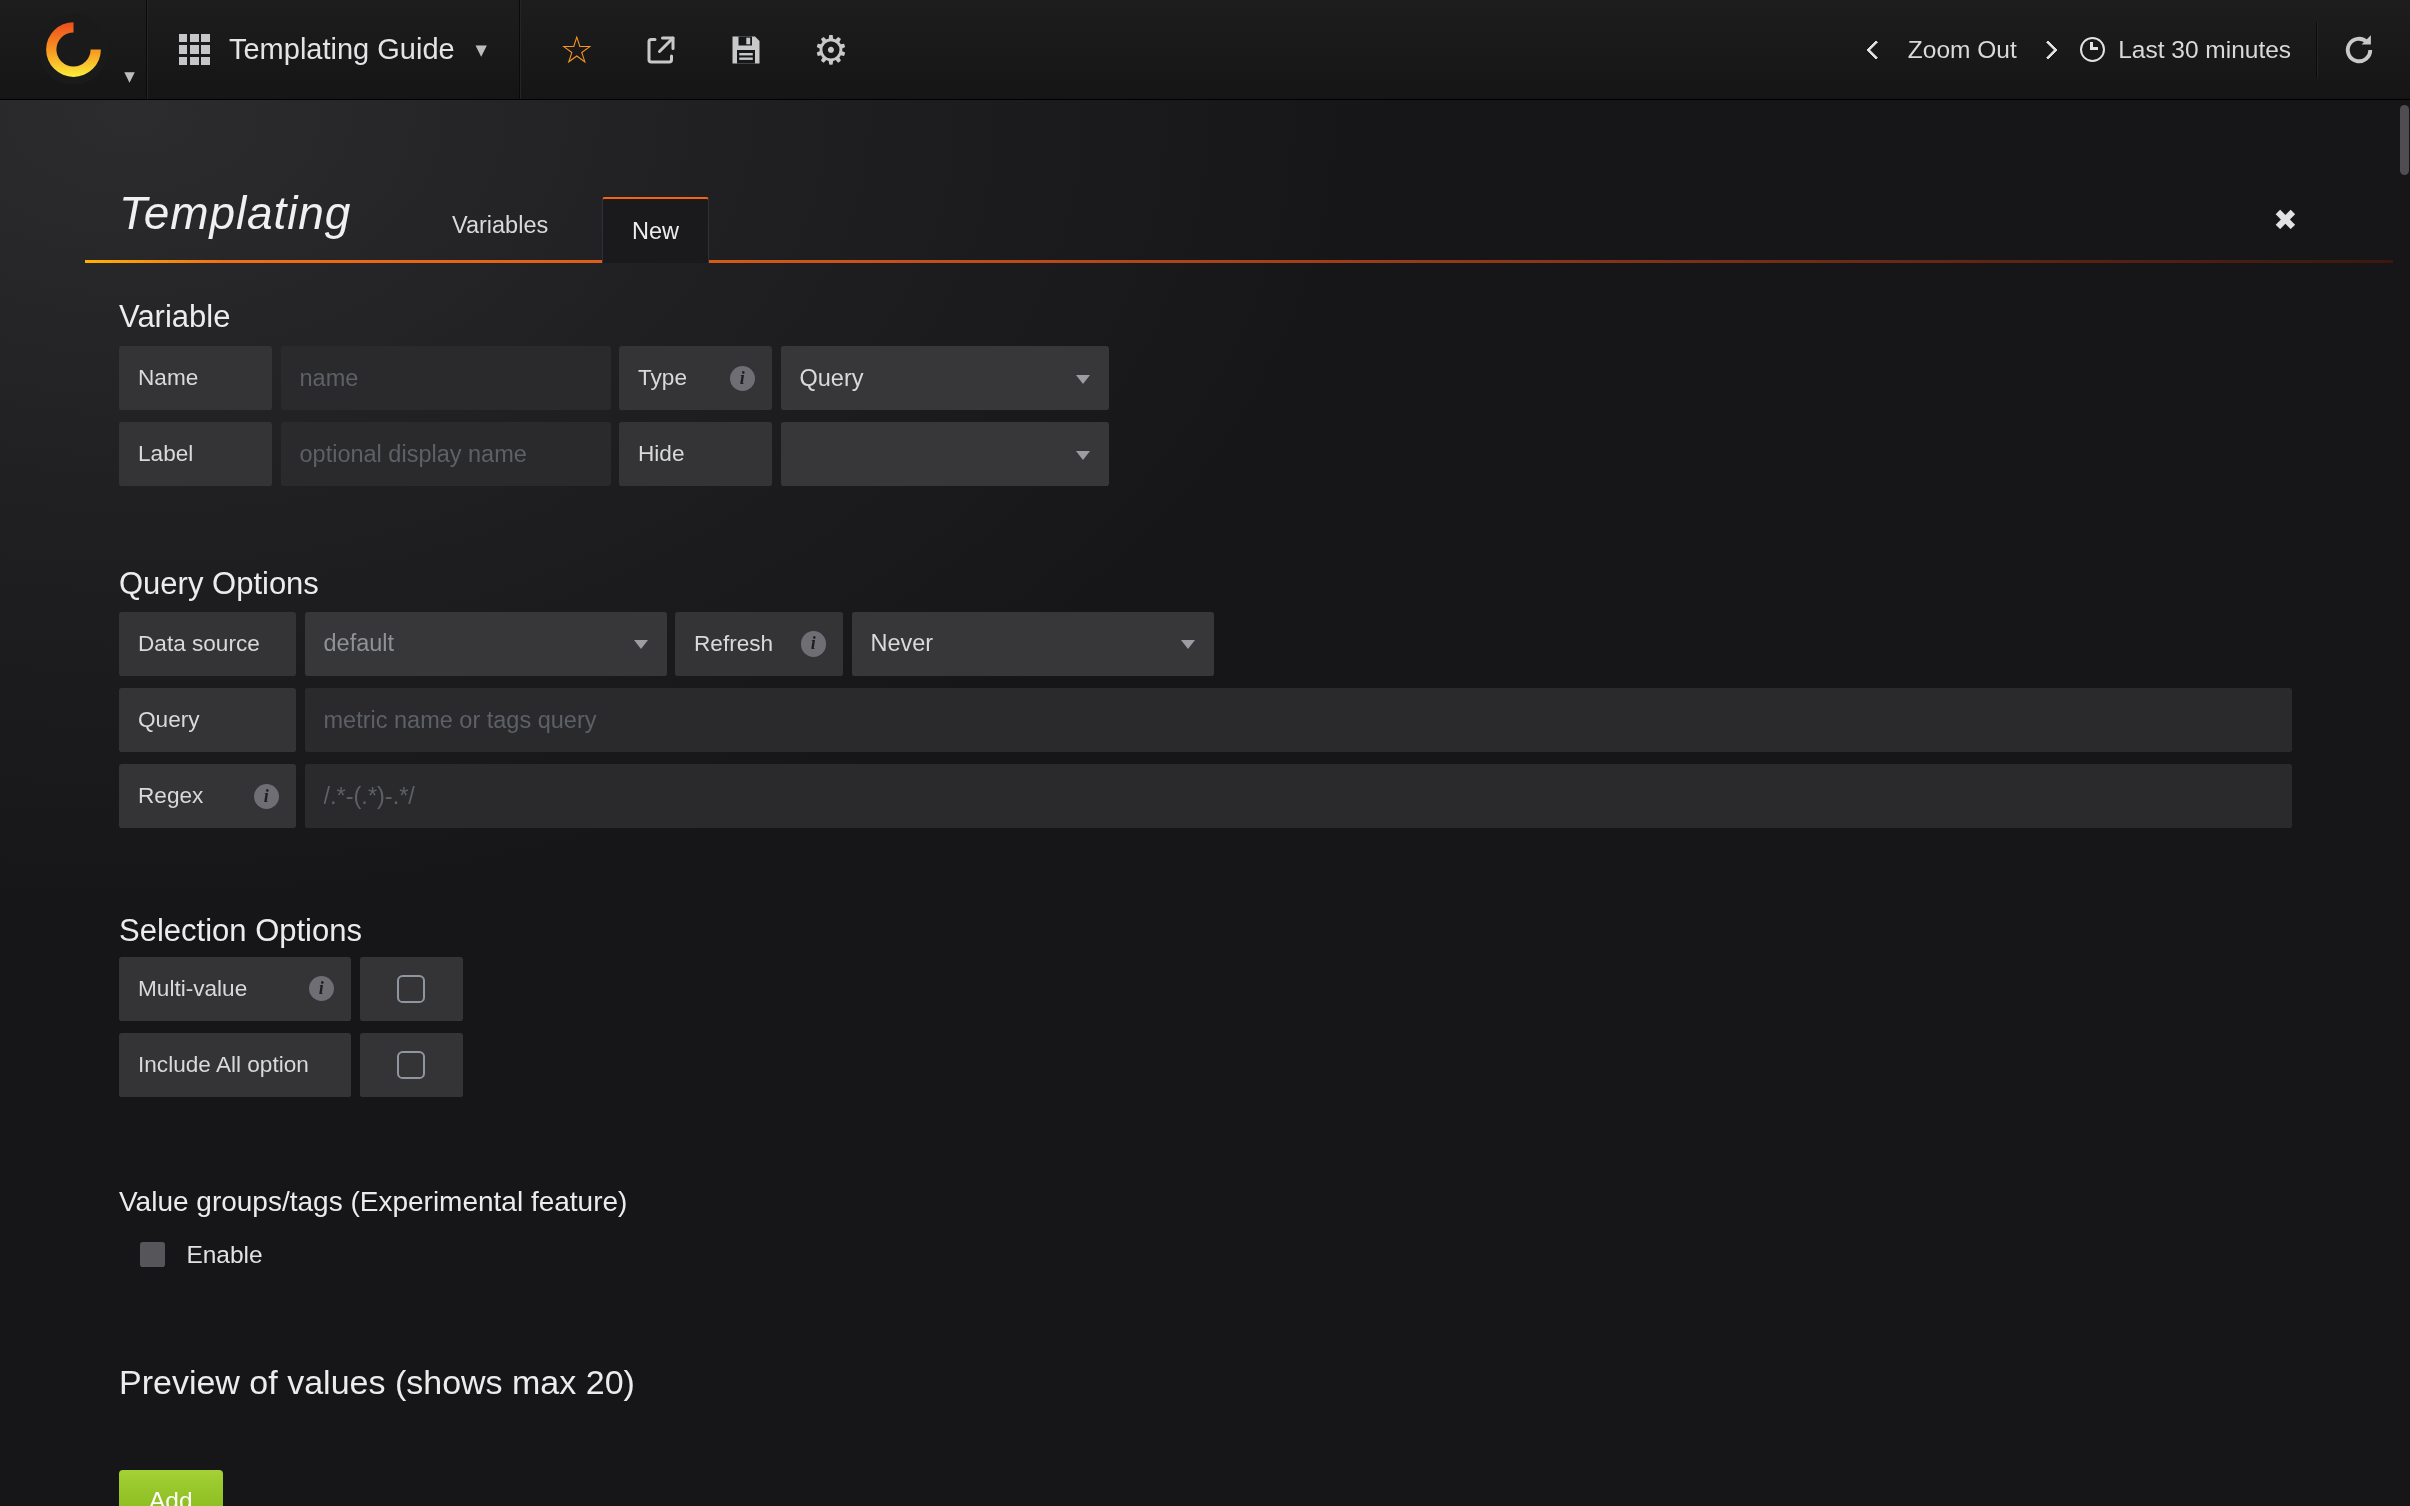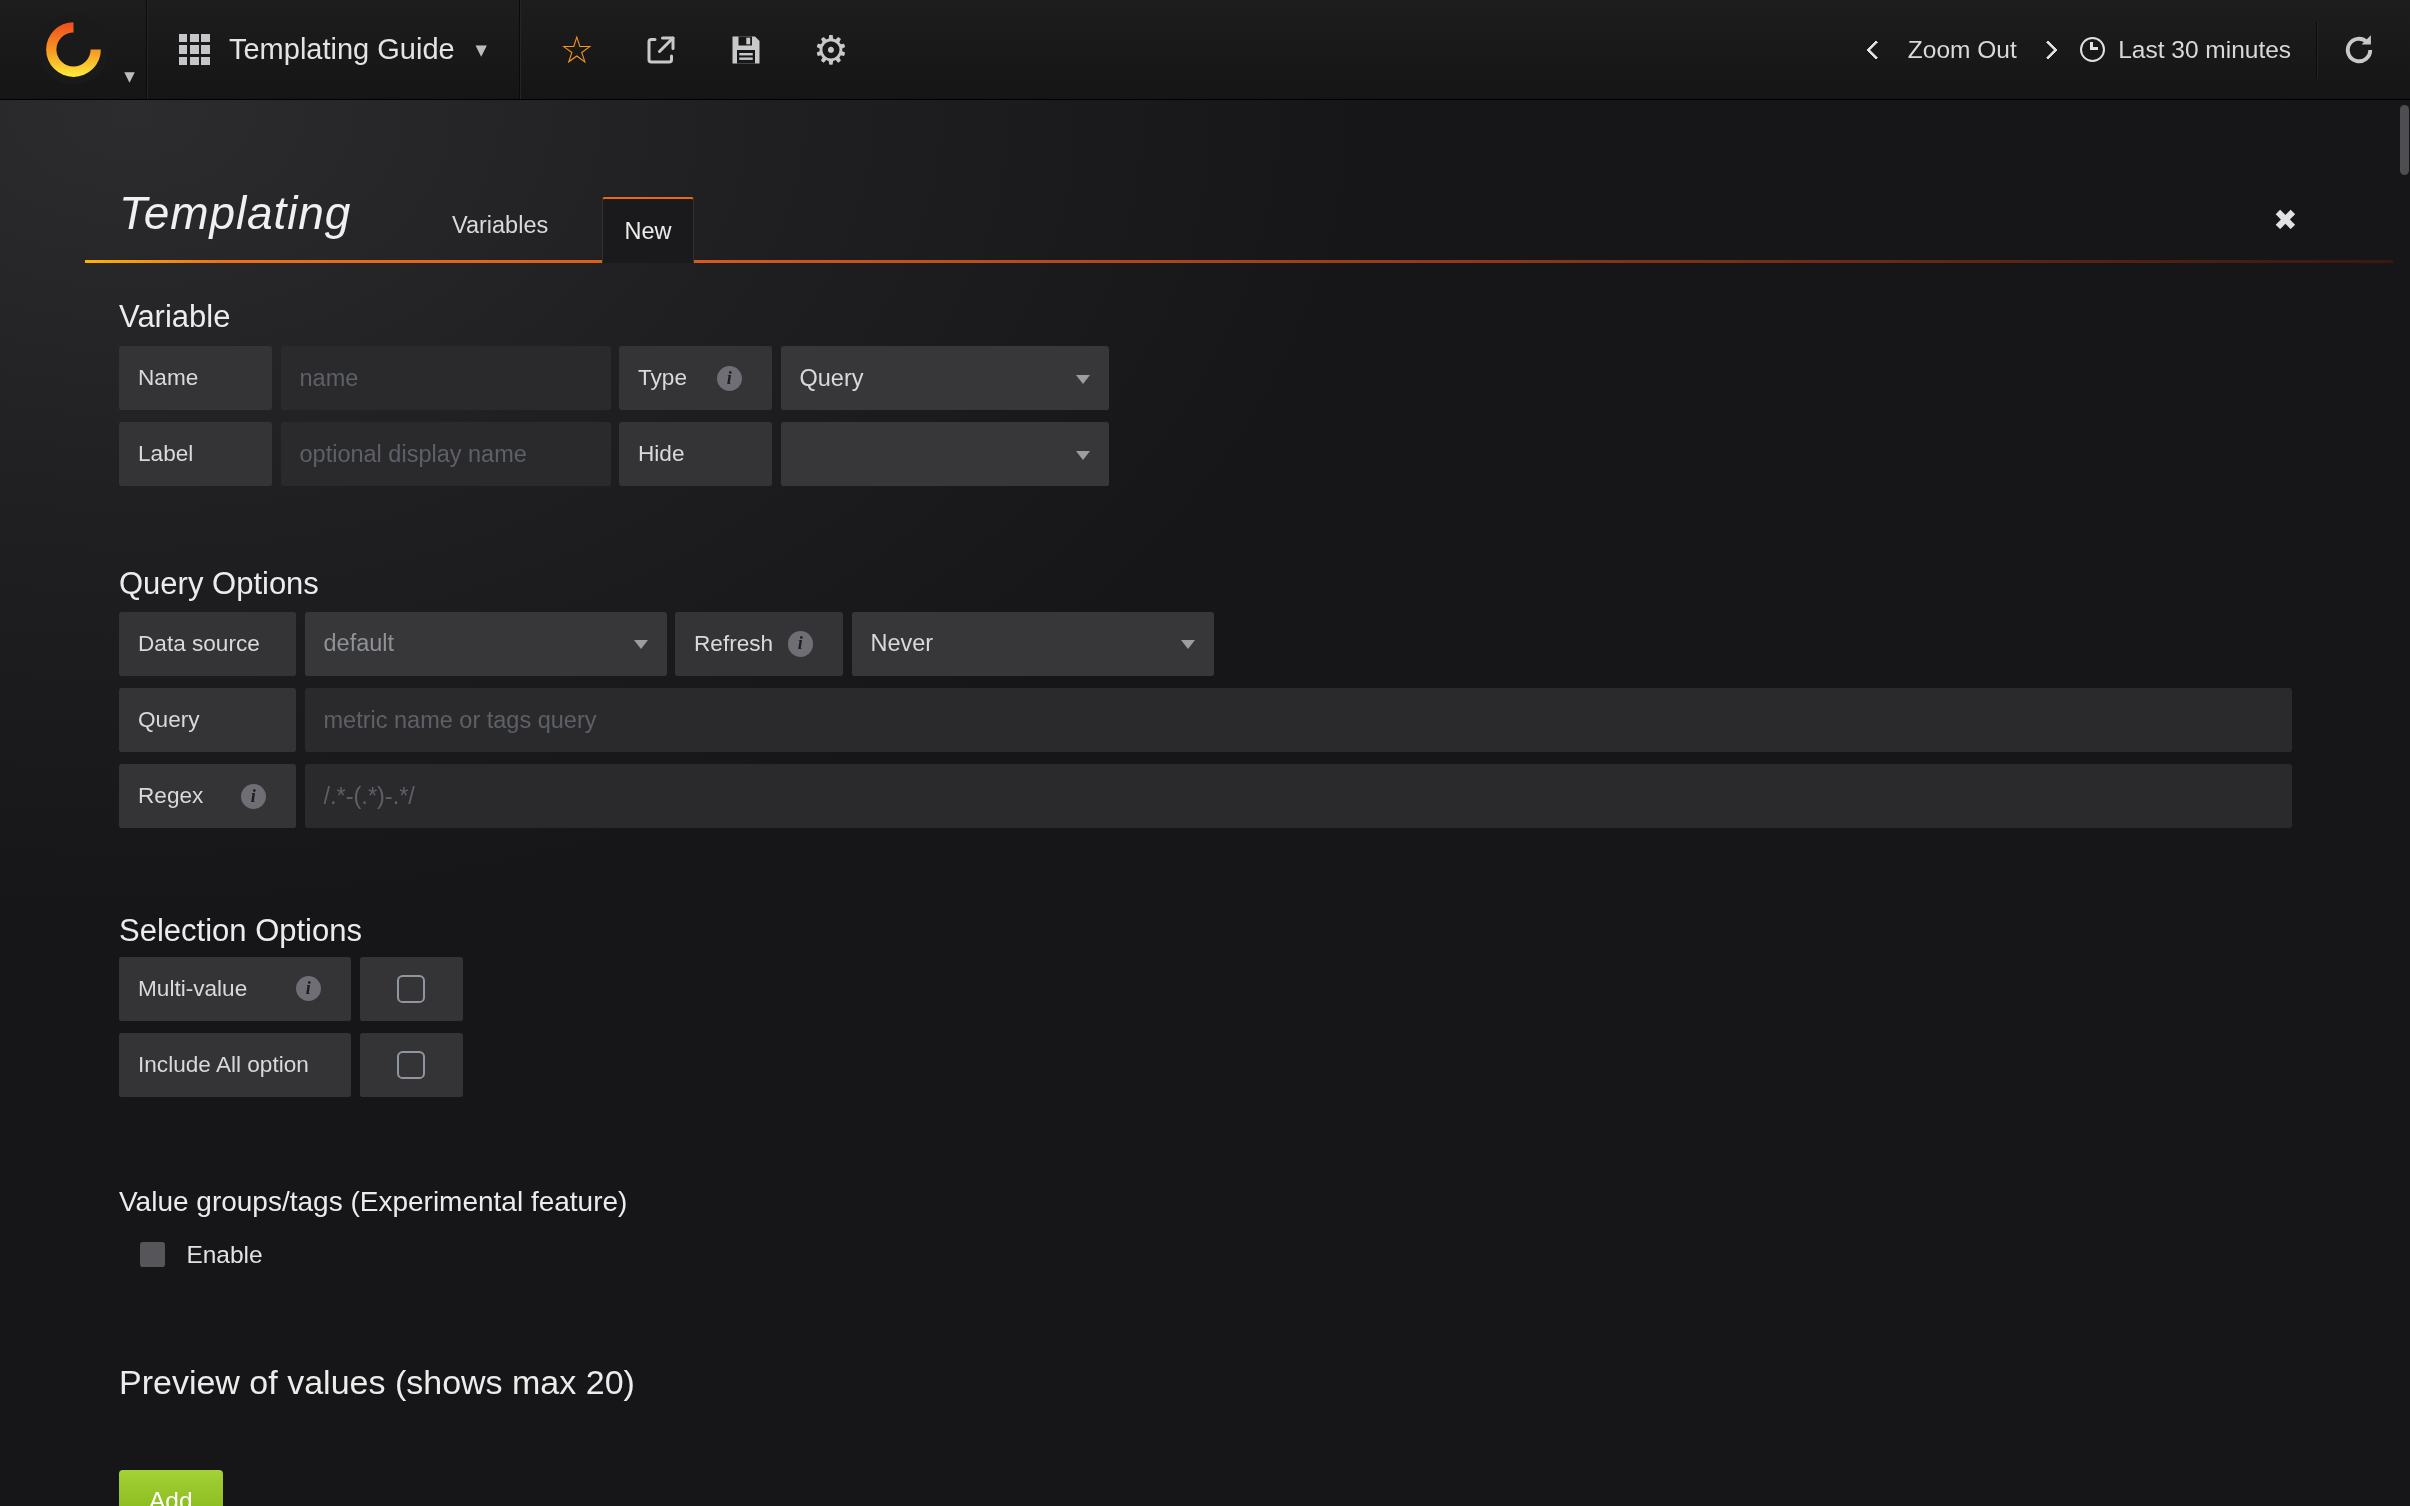--- a/index.html
+++ b/index.html
@@ -55,41 +55,41 @@
     content: ""; position: absolute; left: -34px; right: -101px; bottom: 0; height: 2.8px;
     background: linear-gradient(90deg, #ffb200 0%, #f06f16 6%, #d95b1c 25%, #9c3d19 55%, #5a2414 85%, #3a1810 100%);
   }
   .editor-title {
     position: absolute; left: 0; bottom: 22.6px;
     font-size: 46px; font-weight: 400; font-style: italic; letter-spacing: 0.9px; color: #f0f0f0;
   }
   .tab { font-size: 23.5px; color: #d8d9da; cursor: pointer; }
   .tab-plain { position: absolute; left: 333px; bottom: 24.5px; }
   .tab-active {
-    position: absolute; left: 483px; bottom: 0; width: 92px; height: 66px; z-index: 2;
+    position: absolute; left: 483px; bottom: 0; width: 107px; height: 66px; z-index: 2;
     display: flex; align-items: center; justify-content: center;
     background: #1a1a1c; border: 0.9px solid #313135; border-bottom: none;
     border-top: 2.8px solid #ef6712; border-radius: 2.8px 2.8px 0 0; color: #ececec;
   }
   .close-btn { position: absolute; right: -5.6px; bottom: 26px; background: none; border: none; cursor: pointer; }
   .close-btn span { color: #e2e2e4; font-size: 29px; }
 
   .section-heading { font-size: 31px; font-weight: 500; color: #ececec; }
   .h-variable { margin-top: 36px; margin-bottom: 11.3px; }
   .h-queryopts { margin-top: 80px; margin-bottom: 9.4px; }
   .h-selection { margin-top: 85px; margin-bottom: 7.5px; }
   .h-valuegroups { margin-top: 89px; margin-bottom: 22.6px; font-size: 28px; }
   .h-preview { margin-top: 94px; font-size: 34px; }
 
   .form-row { display: flex; gap: 8.5px; margin-bottom: 12.2px; }
   .gf-label {
     background: #343437; border-radius: 2.8px; height: 64px;
     display: flex; align-items: center; padding: 0 19px; font-size: 22.6px; color: #d8d9da; flex-shrink: 0;
   }
-  .with-info { justify-content: space-between; padding-right: 30px; }
+  .with-info { justify-content: space-between; padding-right: 17px; }
   .info-icon {
     width: 25.4px; height: 25.4px; border-radius: 50%; background: #6e6e74; color: #1e1e20;
     display: inline-flex; align-items: center; justify-content: center;
     font-family: "Liberation Serif", serif; font-style: italic; font-weight: bold; font-size: 18px;
     cursor: pointer; flex-shrink: 0;
   }
   .gf-input {
     background: #2a2a2c; border: 0; outline: none; border-radius: 2.8px; height: 64px;
     font-size: 23.5px; color: #d8d9da; padding: 0 19px; font-family: inherit;
   }

